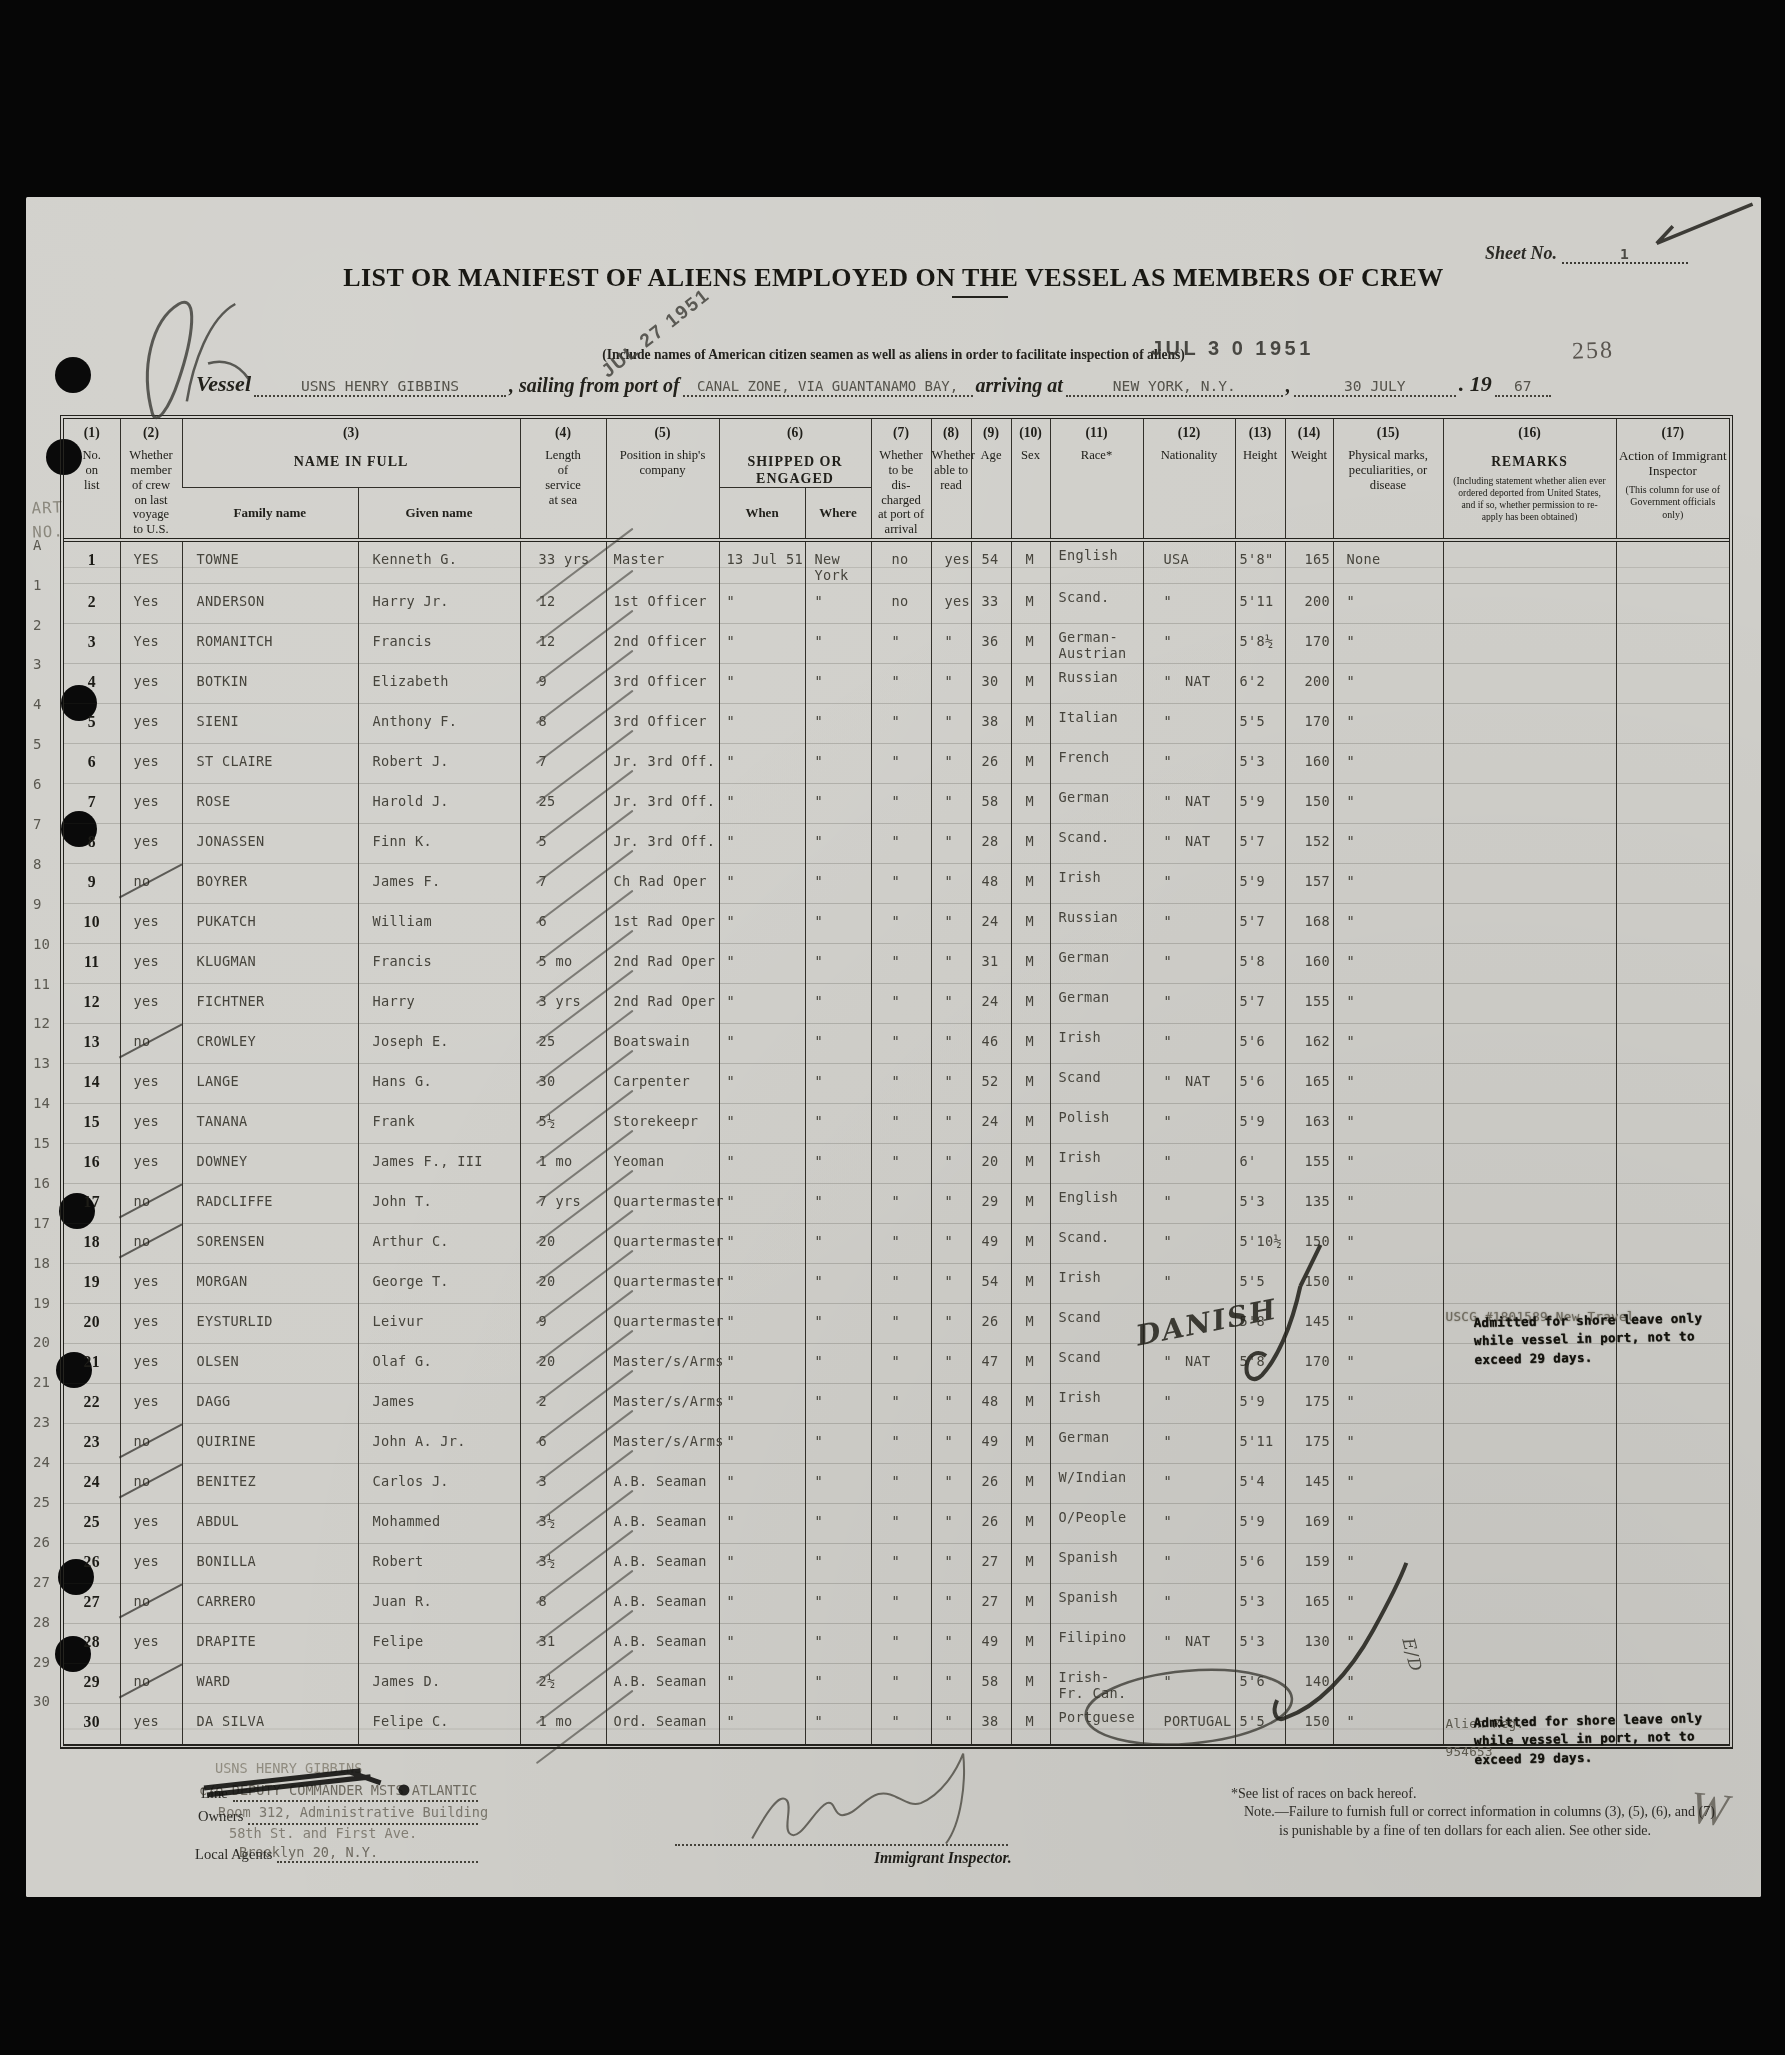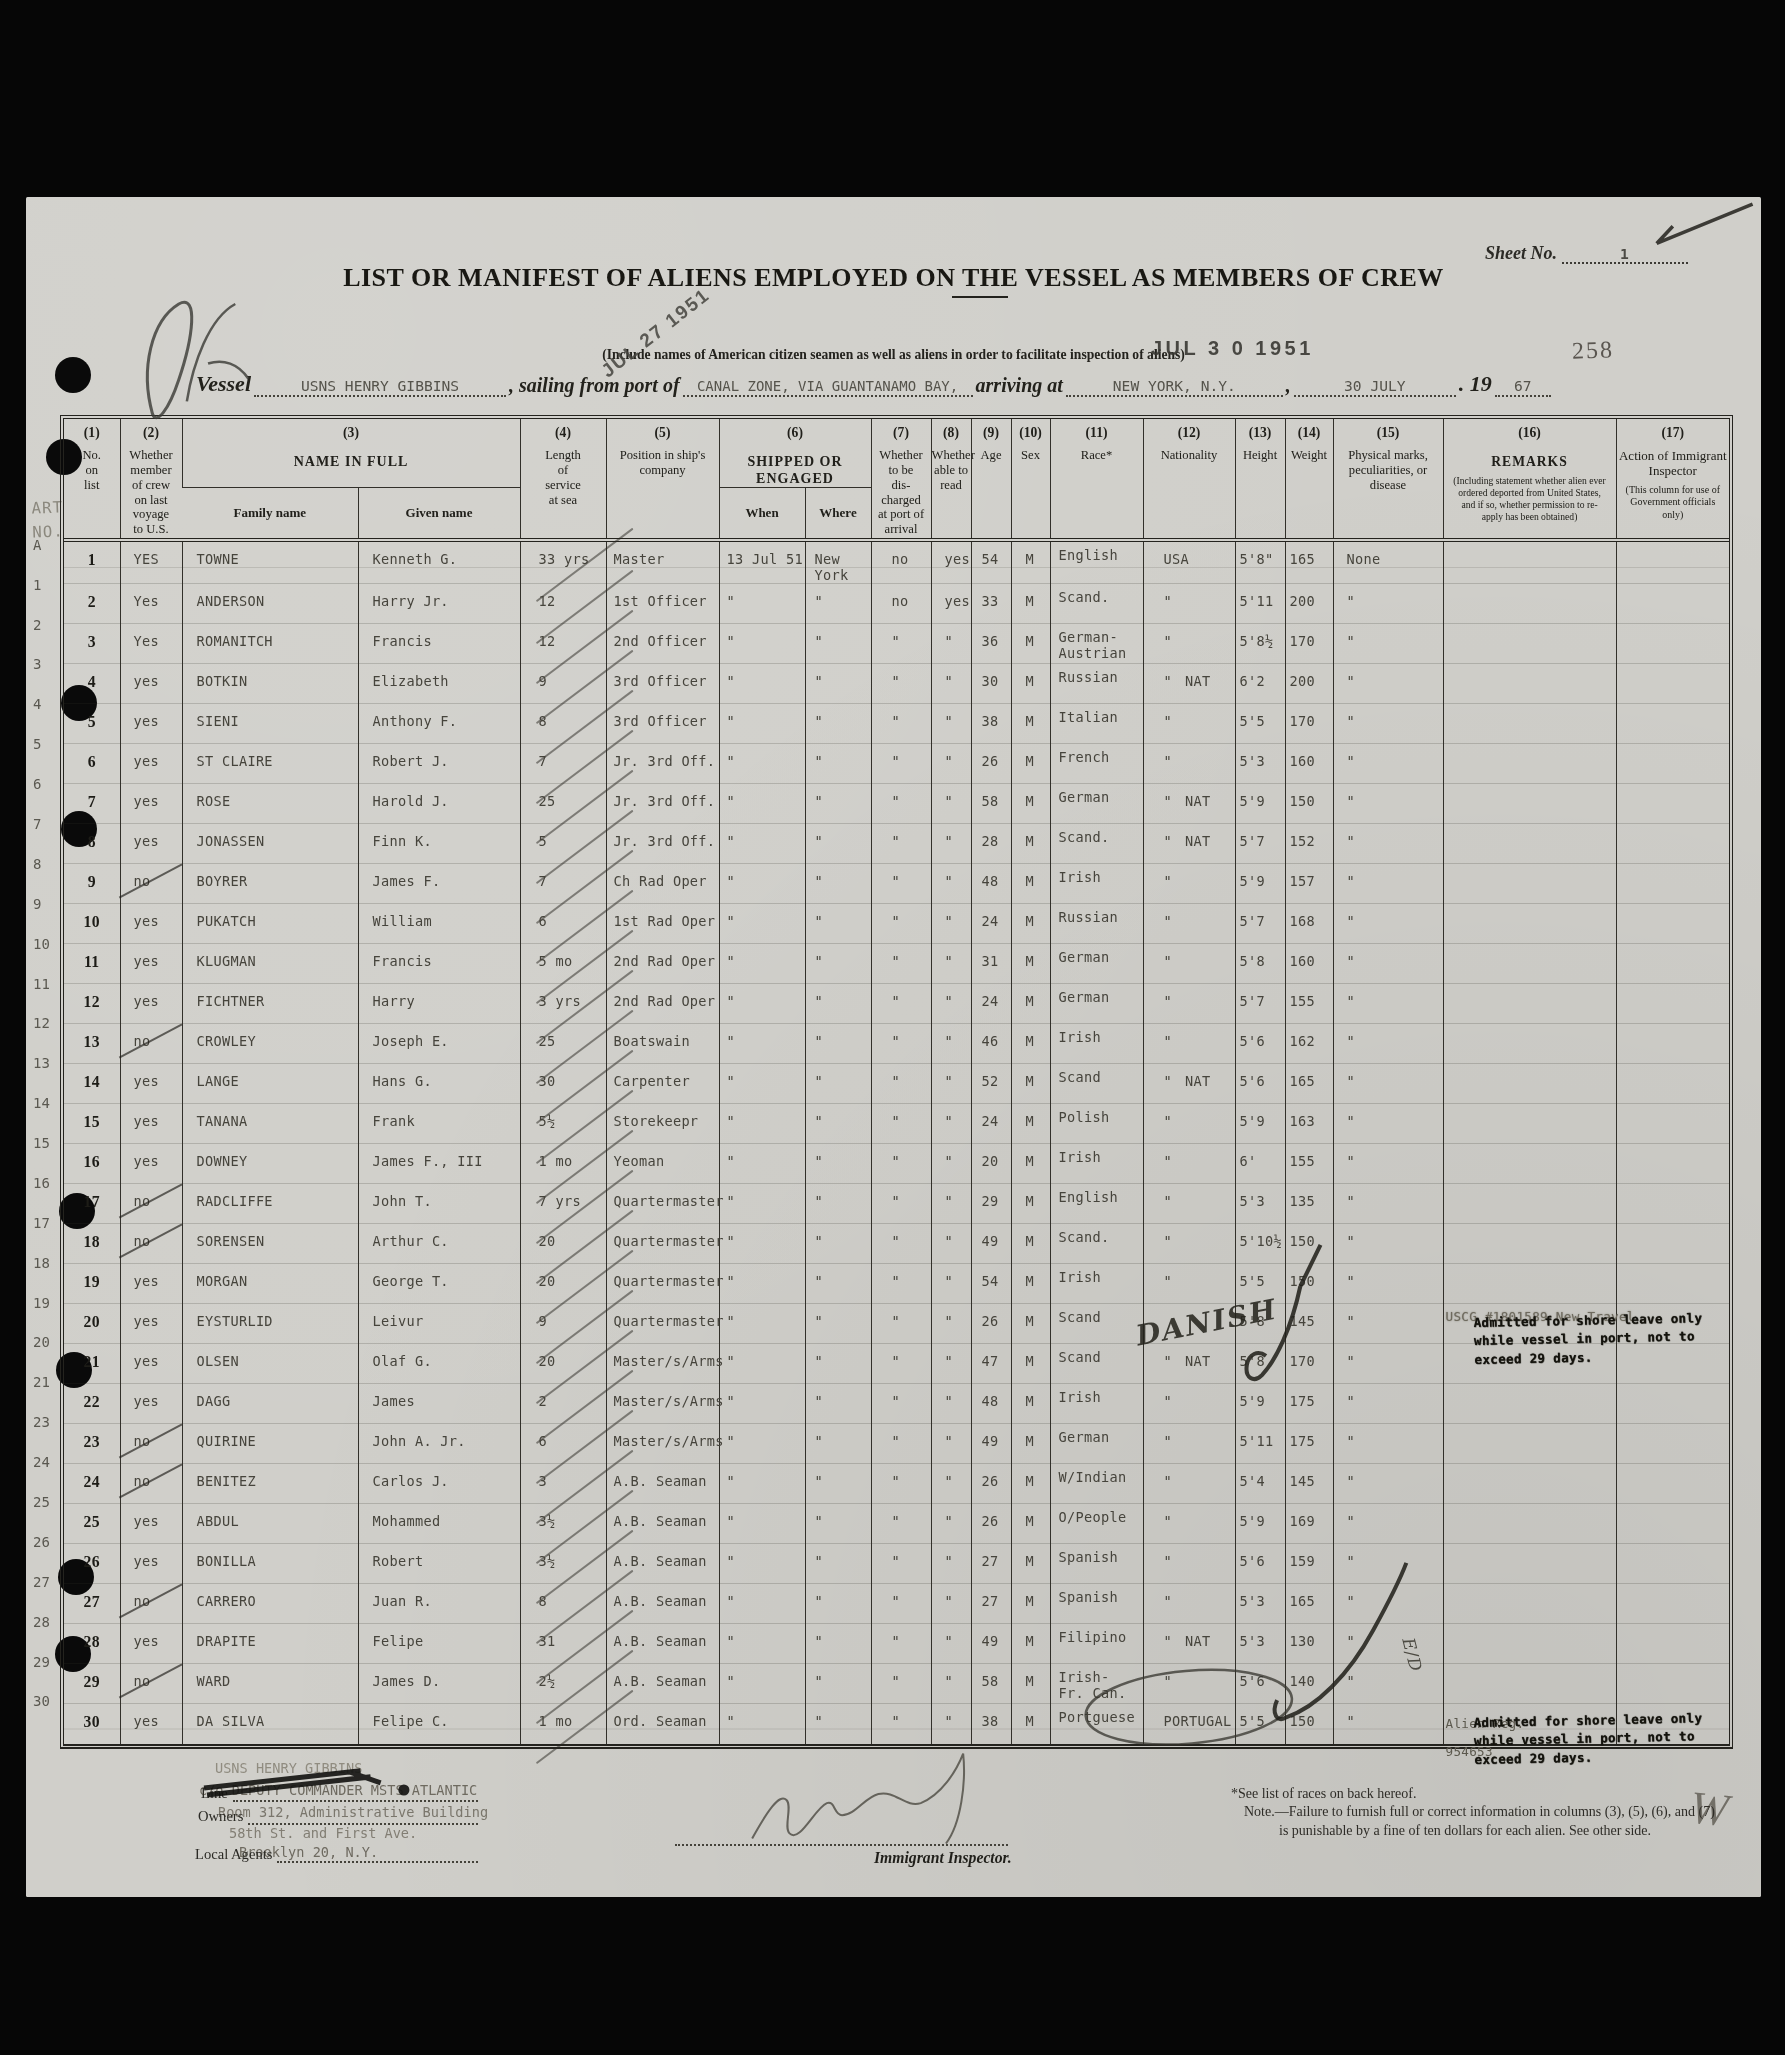--- a/index.html
+++ b/index.html
@@ -71,21 +71,21 @@
   td.c-pos{padding-left:7px;}
   td.c-when{padding-left:7px;}
   td.c-where{padding-left:9px;}
   td.c-dis{padding-left:20px;}
   td.c-read{padding-left:13px;}
   td.c-age{padding-left:10px;}
   td.c-sex{padding-left:14px;}
   td.c-race{padding-left:8px;white-space:pre-line;line-height:1.2;padding-top:5px;}
   td.c-nat{padding-left:20px;}
   td.c-hgt{padding-left:4px;}
-  td.c-wgt{padding-left:4px;}
+  td.c-wgt{padding-left:19px;}
   td.c-marks{padding-left:13px;}
   .natnote{padding-left:13px;}
   .slash{position:absolute;width:121px;height:1.5px;background:#27261f;opacity:.5;transform:rotate(-37deg);
          left:3px;top:22px;border-radius:1px;pointer-events:none;}
   .nstrike{position:absolute;width:71px;height:1.5px;background:#1d1c17;opacity:.65;transform:rotate(-28deg);
            left:-6px;top:16px;pointer-events:none;}
   .remark-reg{position:absolute;left:2px;top:6px;font-size:12.6px;color:#5c594e;white-space:pre-line;line-height:2.2;}
   .remark-light{position:absolute;left:2px;top:4px;width:273px;font-size:12.6px;color:#6e6a5e;
                 text-shadow:0 0 1.5px rgba(90,86,72,.7);white-space:pre-line;line-height:1.5;}
   .remark-stamp{position:absolute;left:30px;top:7px;width:293px;font-weight:bold;font-size:12.6px;color:#14130d;

